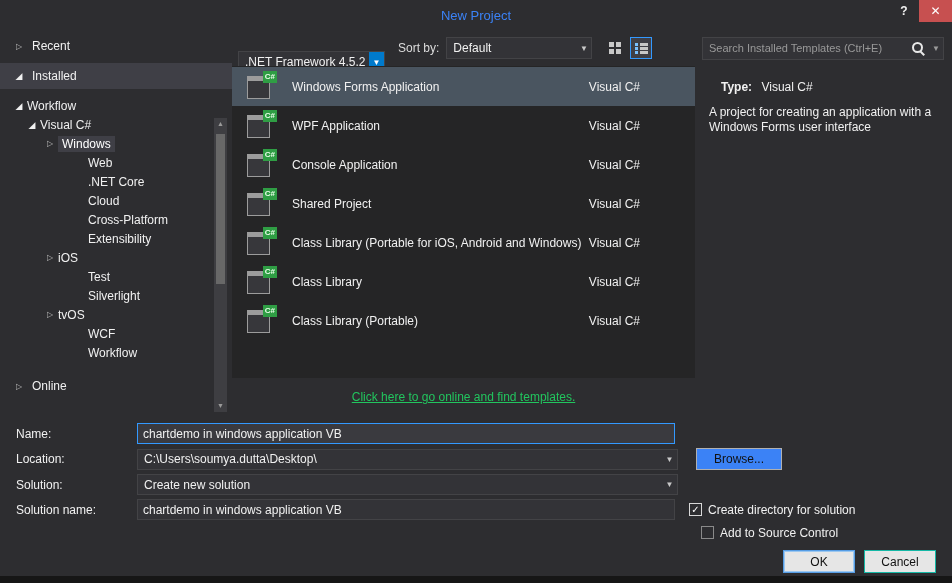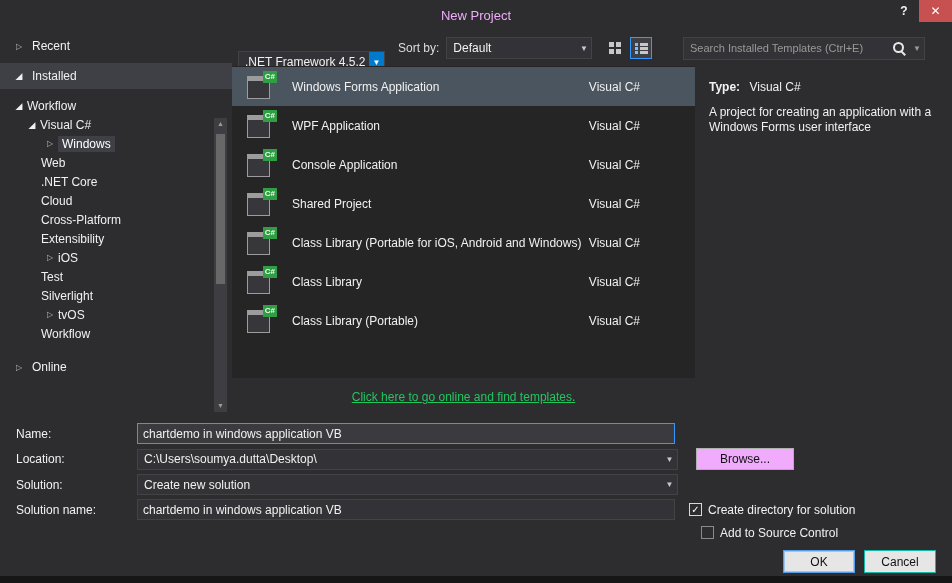--- a/index.html
+++ b/index.html
@@ -8,40 +8,40 @@
     background: #161616;
     font-family: "Liberation Sans", "DejaVu Sans", sans-serif;
     font-size: 12px;
     color: #f1f1f1;
     overflow: hidden;
   }
   .dialog { width: 952px; height: 576px; background: #2d2d30; position: relative; overflow: hidden; }
 
   
   .titlebar { height: 30px; position: relative; display: flex; align-items: center; justify-content: center; }
-  .title { font-size: 13px; color: #f0abfc; }
+  .title { font-size: 13px; color: #3b82f6; }
   .tb-controls { position: absolute; right: 0; top: 0; display: flex; align-items: flex-start; }
   .help-btn { width: 30px; height: 22px; display: flex; align-items: center; justify-content: center; color: #f1f1f1; font-weight: bold; cursor: default; }
   .close-btn { width: 33px; height: 22px; background: #c75050; color: #fff; display: flex; align-items: center; justify-content: center; font-size: 12px; }
 
   
   .main-row { display: flex; height: 386px; }
 
   
   .sidebar { width: 232px; flex: none; position: relative; padding-top: 4px; }
   .side-header { height: 24px; display: flex; align-items: center; padding-left: 14px; gap: 8px; }
   .side-header.installed { background: #3f3f46; height: 26px; margin-top: 5px; }
   .marker { width: 10px; font-size: 8px; color: #b8b8b8; text-align: center; flex: none; }
   .marker.filled { color: #f1f1f1; font-size: 9px; }
   .tree { margin-top: 7px; }
   .tree-row { height: 19px; display: flex; align-items: center; }
   .tree-row .marker { margin-right: 3px; }
   .lvl1 { padding-left: 14px; }
   .lvl2 { padding-left: 27px; }
-  .lvl3 { padding-left: 41px; }
+  .lvl3 { padding-left: 88px; }
   .lvl3.haschev { padding-left: 45px; }
   .sel-label { background: #3f3f46; padding: 1px 4px; color: #fff; }
   .online-row { margin-top: 12px; }
 
   
   .v-scroll { position: absolute; right: 5px; top: 88px; width: 13px; height: 294px; background: #3e3e42; }
   .v-scroll .arr { position: absolute; left: 0; width: 13px; height: 12px; color: #9a9a9a; font-size: 7px; text-align: center; line-height: 12px; }
   .v-scroll .arr.up { top: 0; }
   .v-scroll .arr.down { bottom: 0; }
   .v-scroll .thumb { position: absolute; left: 2px; top: 16px; width: 9px; height: 150px; background: #686868; }
@@ -59,21 +59,21 @@
   .view-btns { display: flex; align-items: center; margin-left: 12px; gap: 4px; }
   .view-btn { width: 22px; height: 22px; display: flex; align-items: center; justify-content: center; border: 1px solid transparent; }
   .view-btn.selected { border-color: #3399ff; background: #3f3f46; }
   .grid-ico { position: relative; width: 12px; height: 12px; }
   .grid-ico::before { content: ""; position: absolute; left: 0; top: 0; width: 5px; height: 5px; background: #c8c8c8; box-shadow: 7px 0 #c8c8c8, 0 7px #c8c8c8, 7px 7px #c8c8c8; }
   .list-ico { position: relative; width: 13px; height: 12px; }
   .list-ico::before { content: ""; position: absolute; left: 0; top: 1px; width: 3px; height: 3px; background: #7ac1ff; box-shadow: 0 4px #7ac1ff, 0 8px #7ac1ff; }
   .list-ico::after { content: ""; position: absolute; left: 5px; top: 1px; width: 8px; height: 3px; background: #c8c8c8; box-shadow: 0 4px #c8c8c8, 0 8px #c8c8c8; }
 
   
-  .searchbox { margin-left: auto; margin-right: 27px; width: 242px; height: 23px; background: #333337; border: 1px solid #434346; display: flex; align-items: center; }
+  .searchbox { margin-left: auto; margin-right: 8px; width: 242px; height: 23px; background: #333337; border: 1px solid #434346; display: flex; align-items: center; }
   .searchbox input { flex: 1; min-width: 0; background: transparent; border: none; outline: none; color: #f1f1f1; font-family: inherit; font-size: 11px; padding: 0 6px; }
   .searchbox input::placeholder { color: #999; }
   .search-icon { position: relative; width: 15px; height: 15px; margin-right: 3px; flex: none; }
   .search-icon::before { content: ""; position: absolute; left: 1px; top: 1px; width: 7px; height: 7px; border: 2px solid #e8e8e8; border-radius: 50%; }
   .search-icon::after { content: ""; position: absolute; left: 9px; top: 9px; width: 6px; height: 2px; background: #e8e8e8; transform: rotate(45deg); transform-origin: left center; }
   .search-dd { width: 14px; font-size: 8px; color: #9a9a9a; text-align: center; flex: none; }
 
   
   .content-row { display: flex; flex: 1; min-height: 0; }
   .list-col { width: 463px; flex: none; display: flex; flex-direction: column; }
@@ -83,33 +83,33 @@
   .tpl-icon { width: 34px; height: 30px; margin-right: 14px; position: relative; flex: none; }
   .tpl-icon .win { position: absolute; left: 3px; top: 4px; width: 23px; height: 23px; border: 1px solid #9c9c9c; background: #37373b; }
   .tpl-icon .win::before { content: ""; position: absolute; left: 0; top: 0; right: 0; height: 4px; background: #9c9c9c; }
   .tpl-icon .badge { position: absolute; right: 1px; top: -1px; background: #2f9e44; color: #eaffea; font-size: 8px; font-weight: bold; line-height: 10px; padding: 1px 2px; }
   .tpl-name { white-space: nowrap; }
   .tpl-lang { margin-left: auto; margin-right: 55px; flex: none; }
   .link-row { flex: 1; display: flex; align-items: center; justify-content: center; }
   .link { color: #22c55e; text-decoration: underline; cursor: pointer; }
 
   .info-panel { flex: 1; padding: 14px 10px 0 14px; min-width: 0; }
-  .info-type { margin-bottom: 11px; }
+  .info-type { margin-bottom: 11px; margin-left: 12px; }
   .info-type .lbl { font-weight: bold; margin-right: 6px; }
   .info-desc { line-height: 1.28; max-width: 250px; }
 
   
   .form-area { padding: 7px 16px 0; }
   .frow { display: flex; align-items: center; margin-bottom: 4px; }
   .frow > label { width: 121px; flex: none; }
   .text-input { width: 538px; height: 21px; background: #333337; border: 1px solid #434346; color: #f1f1f1; padding: 0 5px; font-family: inherit; font-size: 12px; outline: none; }
   .text-input.focused { border-color: #3399ff; background: #3a3a3f; }
   .form-combo { width: 541px; }
   .form-combo.h21 { height: 21px; }
-  .browse-btn { margin-left: 18px; width: 98px; height: 22px; background: #f0abfc; border: 1px solid #b0b0b0; color: #111; font-family: inherit; font-size: 12px; }
+  .browse-btn { margin-left: 18px; width: 86px; height: 22px; background: #3b82f6; border: 1px solid #b0b0b0; color: #111; font-family: inherit; font-size: 12px; }
   .chk { display: flex; align-items: center; gap: 6px; margin-left: 14px; }
   .chk .box { width: 13px; height: 13px; border: 1px solid #d8d8d8; background: #2d2d30; display: flex; align-items: center; justify-content: center; color: #fff; font-size: 10px; line-height: 11px; flex: none; }
   .chk.unchecked .box { border-color: #8a8a8a; }
   .row5 { margin-left: 673px; margin-bottom: 0; height: 17px; }
   .row5 .chk { margin-left: 12px; }
   .btn-row { display: flex; justify-content: flex-end; gap: 9px; margin-top: 9px; }
   .btn { width: 72px; height: 23px; background: #e6e6e6; border: 1px solid #14b8a6; color: #111; font-family: inherit; font-size: 12px; }
   .btn.ok { border-color: #569de5; box-shadow: 0 0 0 1px #9cc7ef inset; }
 </style>
 </head>
@@ -174,20 +174,23 @@
           <span>Test</span>
         </div>
         <div class="tree-row lvl3">
           <span>Silverlight</span>
         </div>
         <div class="tree-row lvl3 haschev">
           <span class="marker">▷</span>
           <span>tvOS</span>
         </div>
         <div class="tree-row lvl3">
+          <span>WCF</span>
+        </div>
+        <div class="tree-row lvl3">
           <span>Workflow</span>
         </div>
       </div>
 
       <div class="side-header online-row">
         <span class="marker">▷</span>
         <span>Online</span>
       </div>
 
       <div class="v-scroll">

